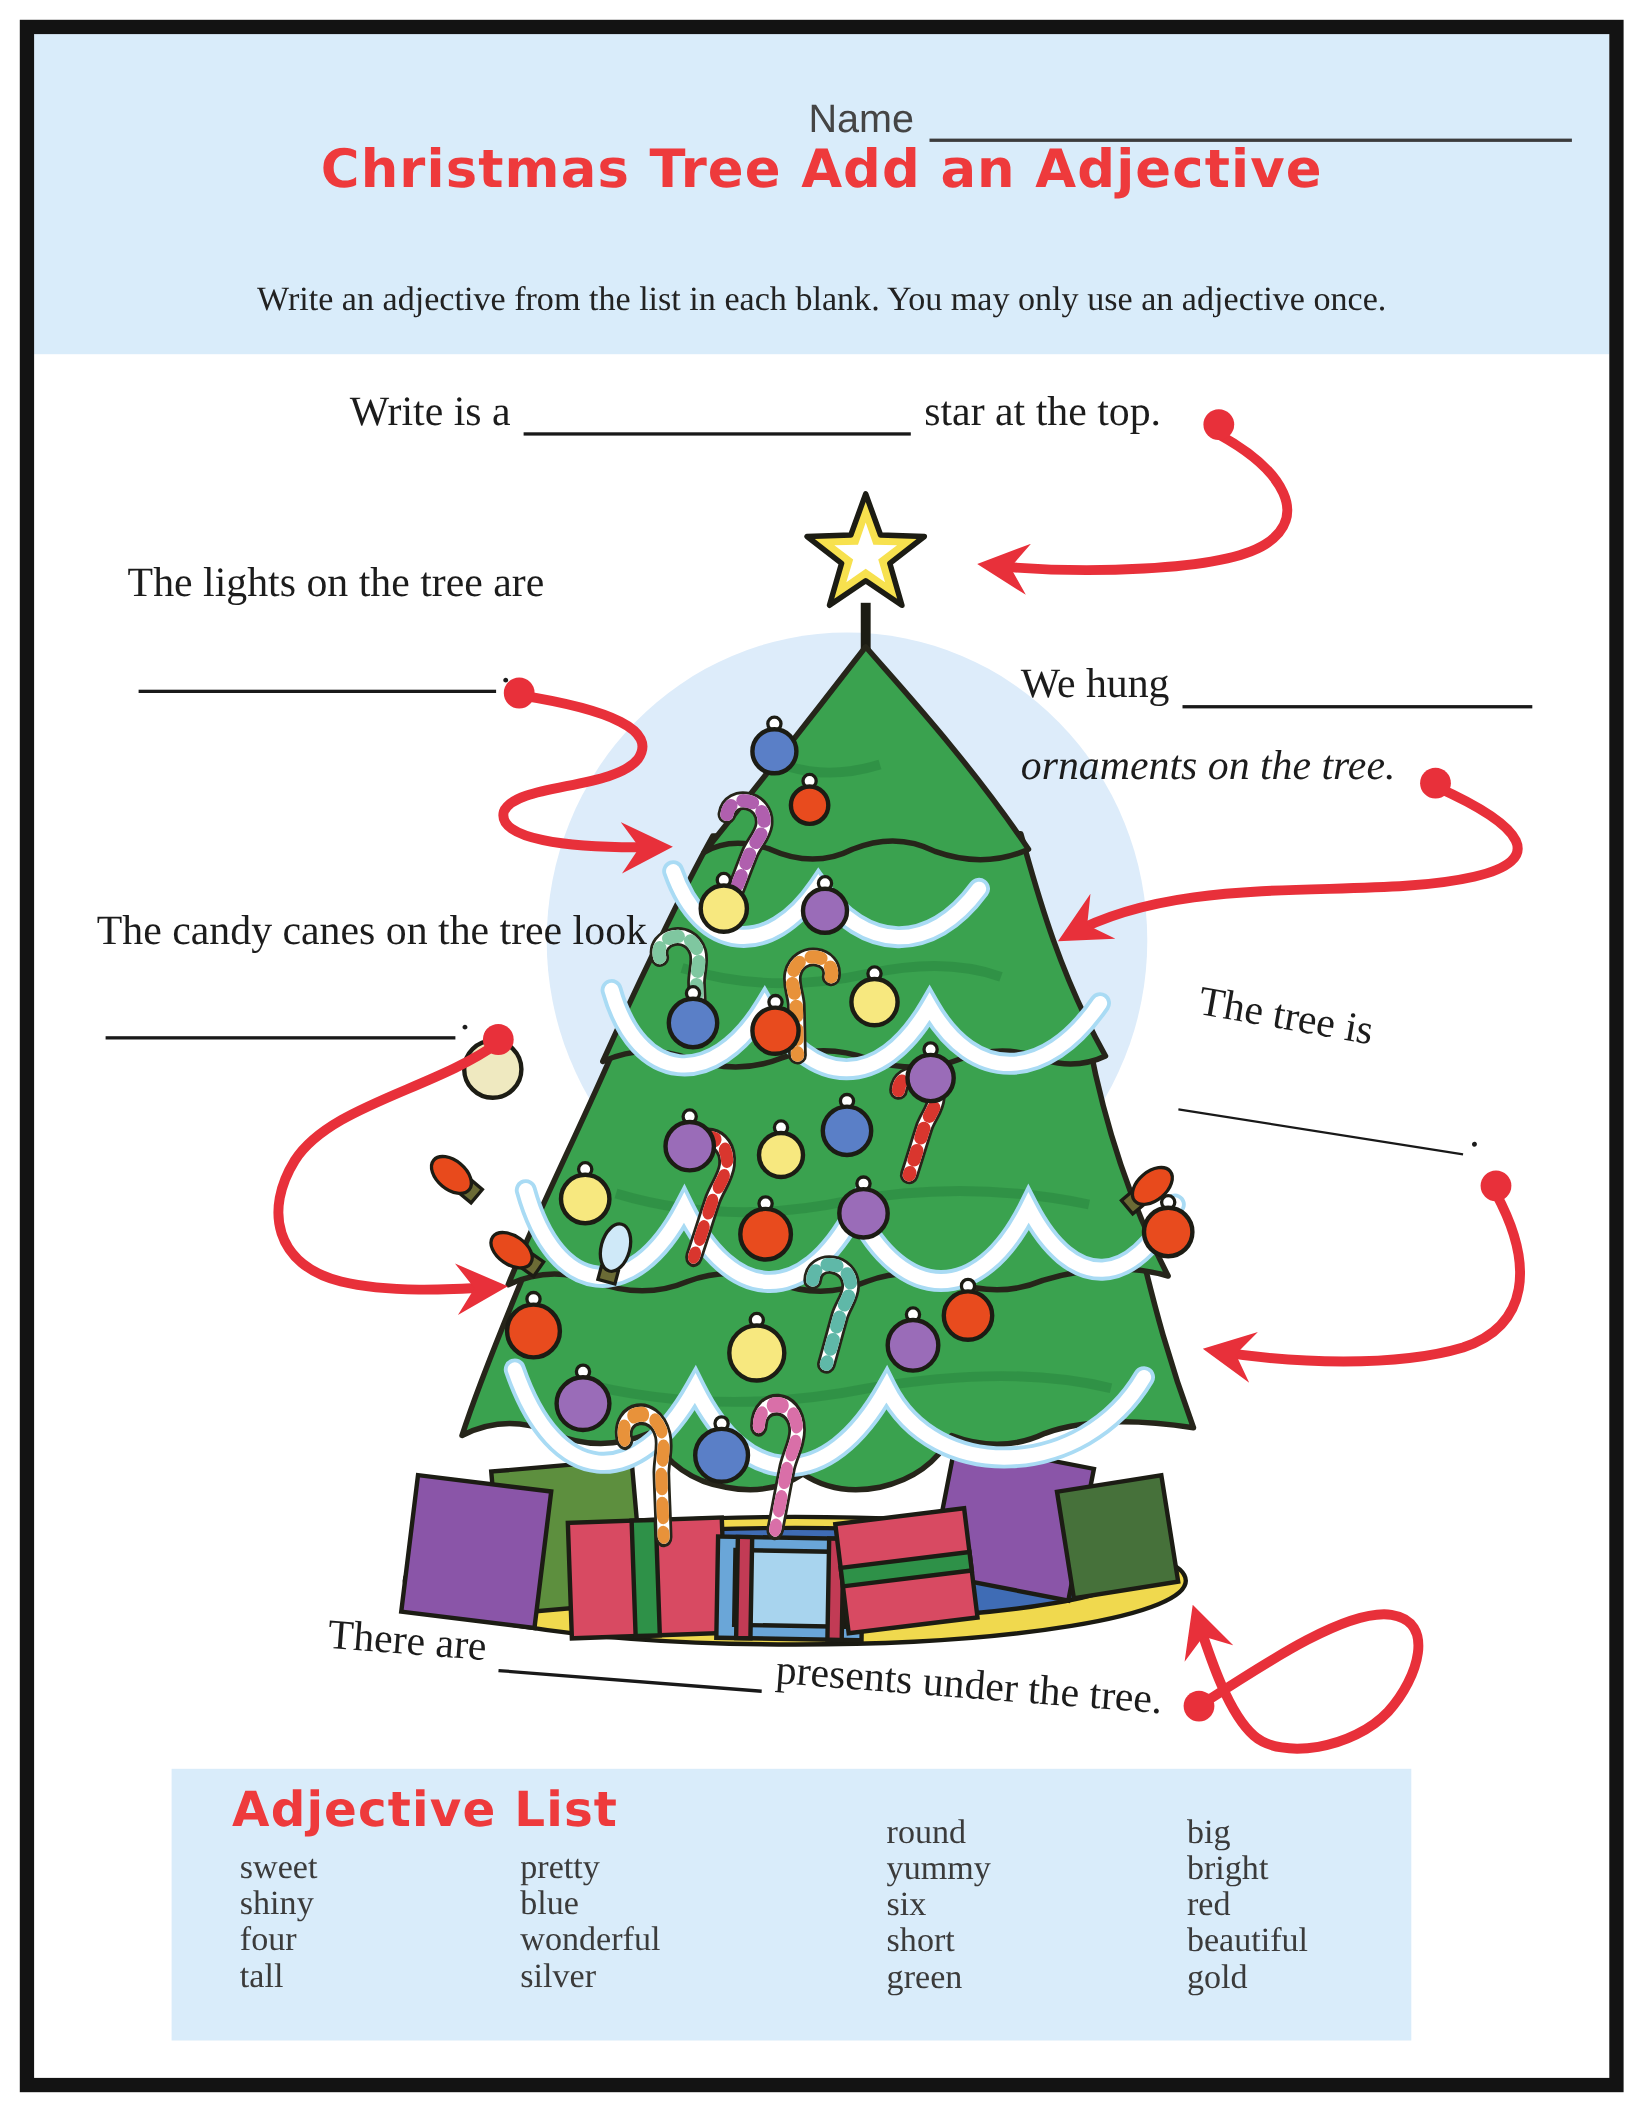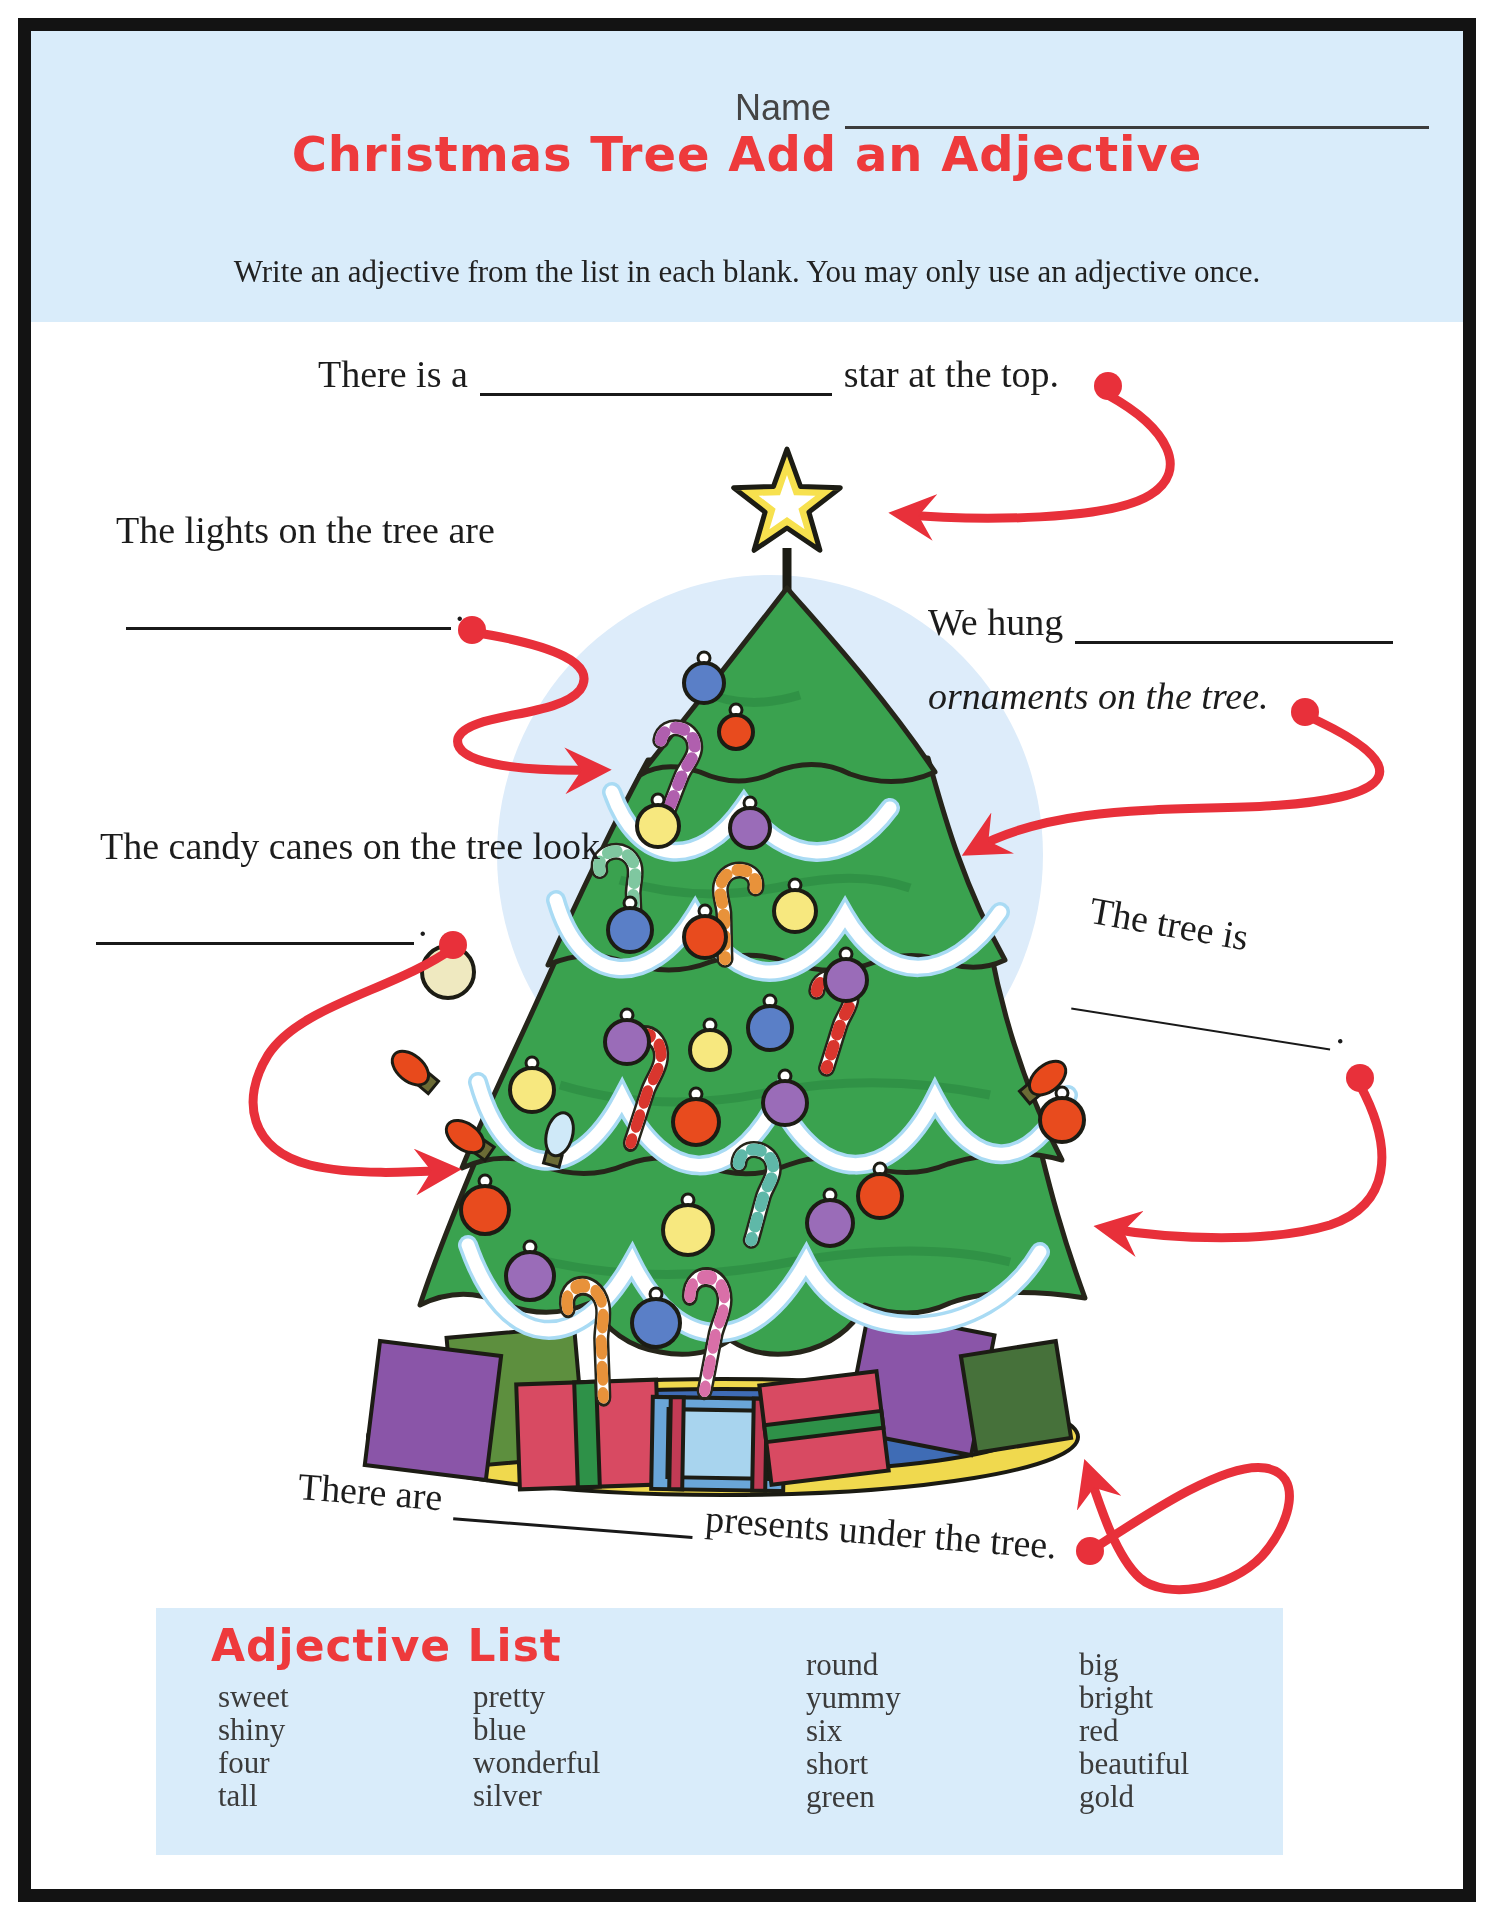--- a/index.html
+++ b/index.html
@@ -208,42 +208,42 @@
       <circle cx="830" cy="1223" r="23" fill="#9a6cb8"></circle>
       <circle cx="880" cy="1196" r="22" fill="#e84b1e"></circle>
       <circle cx="1062" cy="1120" r="22" fill="#e84b1e"></circle>
       <circle cx="530" cy="1276" r="24" fill="#9a6cb8"></circle>
       <circle cx="656" cy="1323" r="24" fill="#5a7fc7"></circle>
     </g>
   </g>
 </svg>
 
 <div class="s" style="left:318px;top:352px;">
-  <span>There is a</span>
+  <span>Write is a</span>
   <span class="blank" style="width:352px;"></span>
   <span>star at the top.</span>
 </div>
 
 <div class="s" style="left:116px;top:508px;">
   <span>The lights on the tree are</span>
 </div>
 <div class="s" style="left:126px;top:586px;gap:4px;">
   <span class="blank" style="width:325px;"></span>
   <span>.</span>
 </div>
 
 <div class="s" style="left:928px;top:600px;">
   <span>We hung</span>
   <span class="blank" style="width:318px;"></span>
 </div>
 <div class="s" style="left:928px;top:674px;font-style:italic;">
   <span>ornaments on the tree.</span>
 </div>
 
-<div class="s" style="left:100px;top:824px;">
+<div class="s" style="left:88px;top:824px;">
   <span>The candy canes on the tree look</span>
 </div>
 <div class="s" style="left:96px;top:901px;gap:4px;">
   <span class="blank" style="width:318px;"></span>
   <span>.</span>
 </div>
 
 <div class="s" style="left:1094px;top:888px;transform:rotate(10deg);transform-origin:left top;">
   <span>The tree is</span>
 </div>

